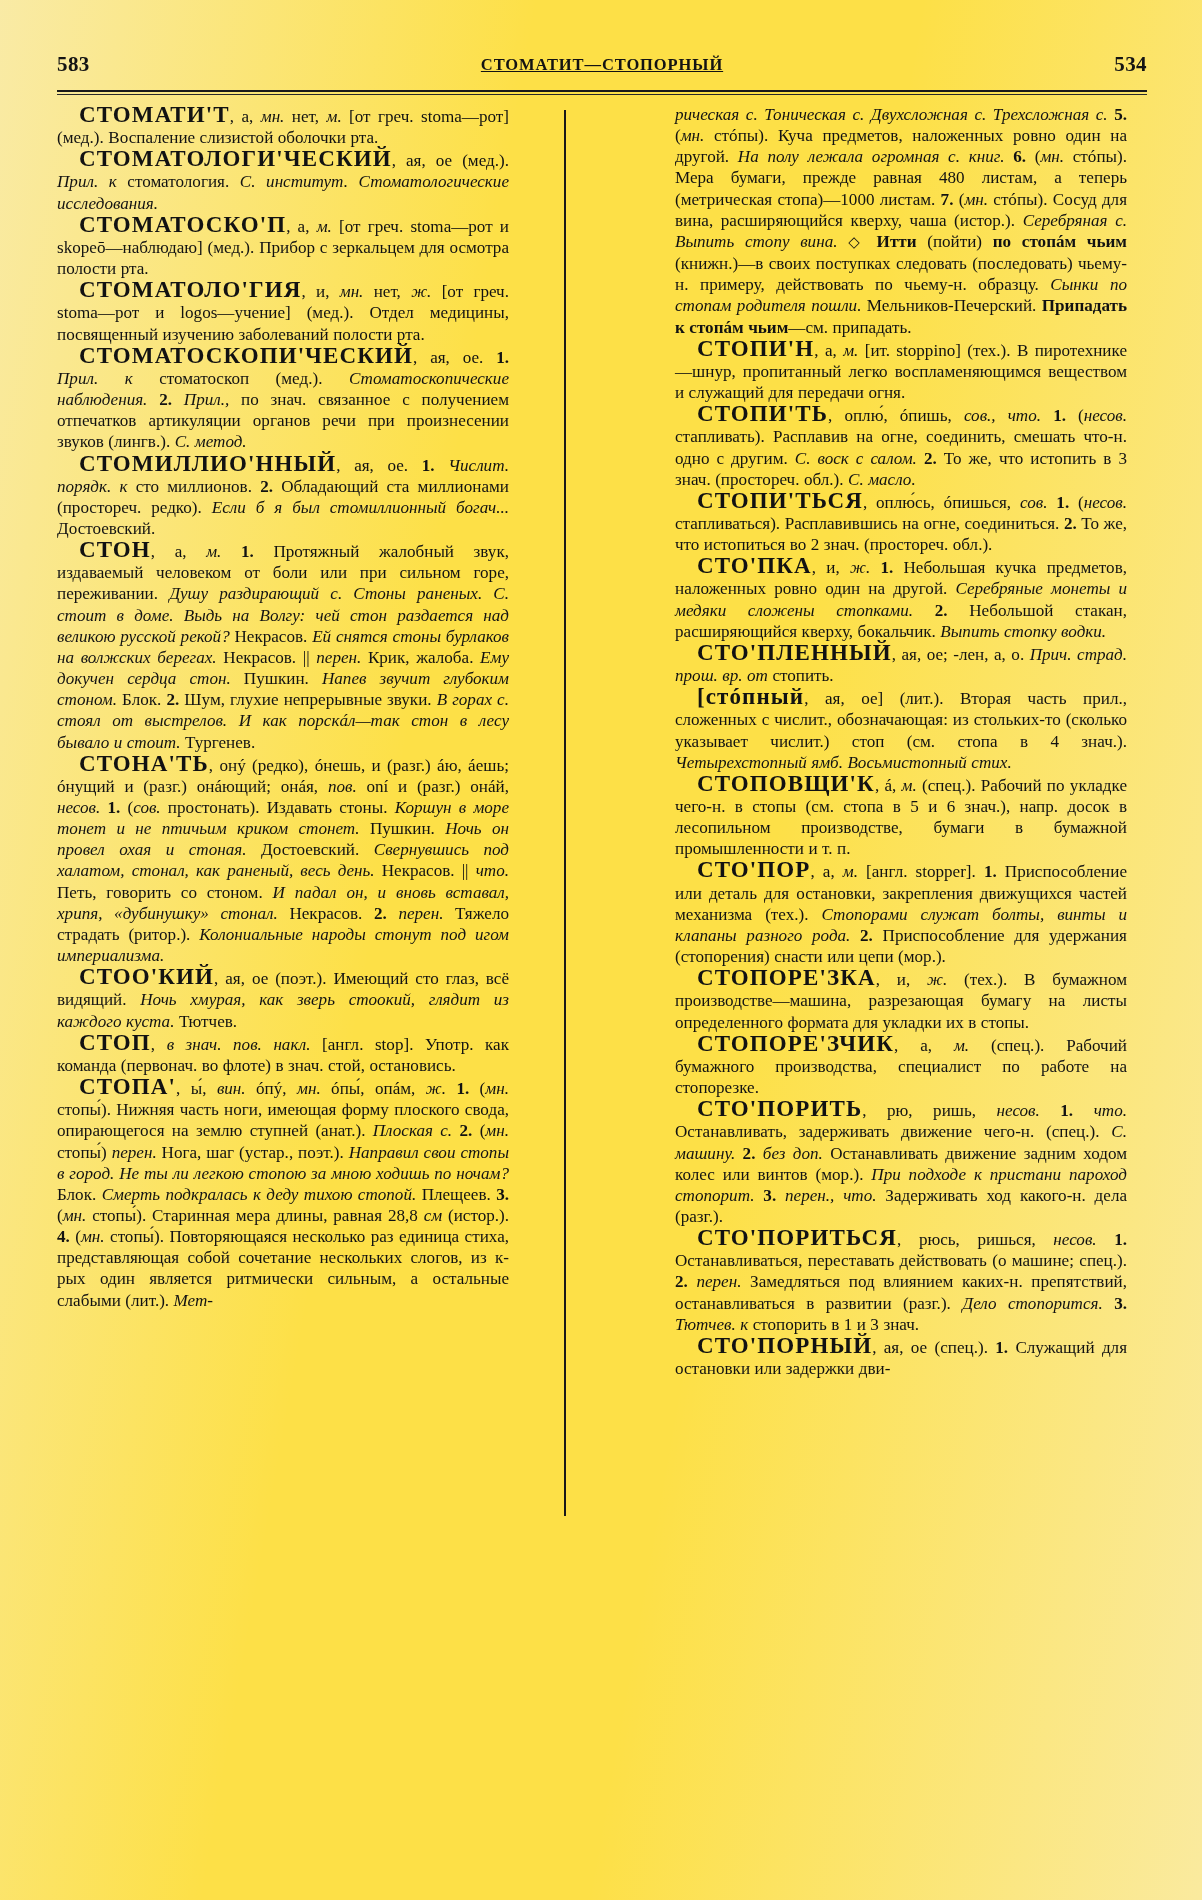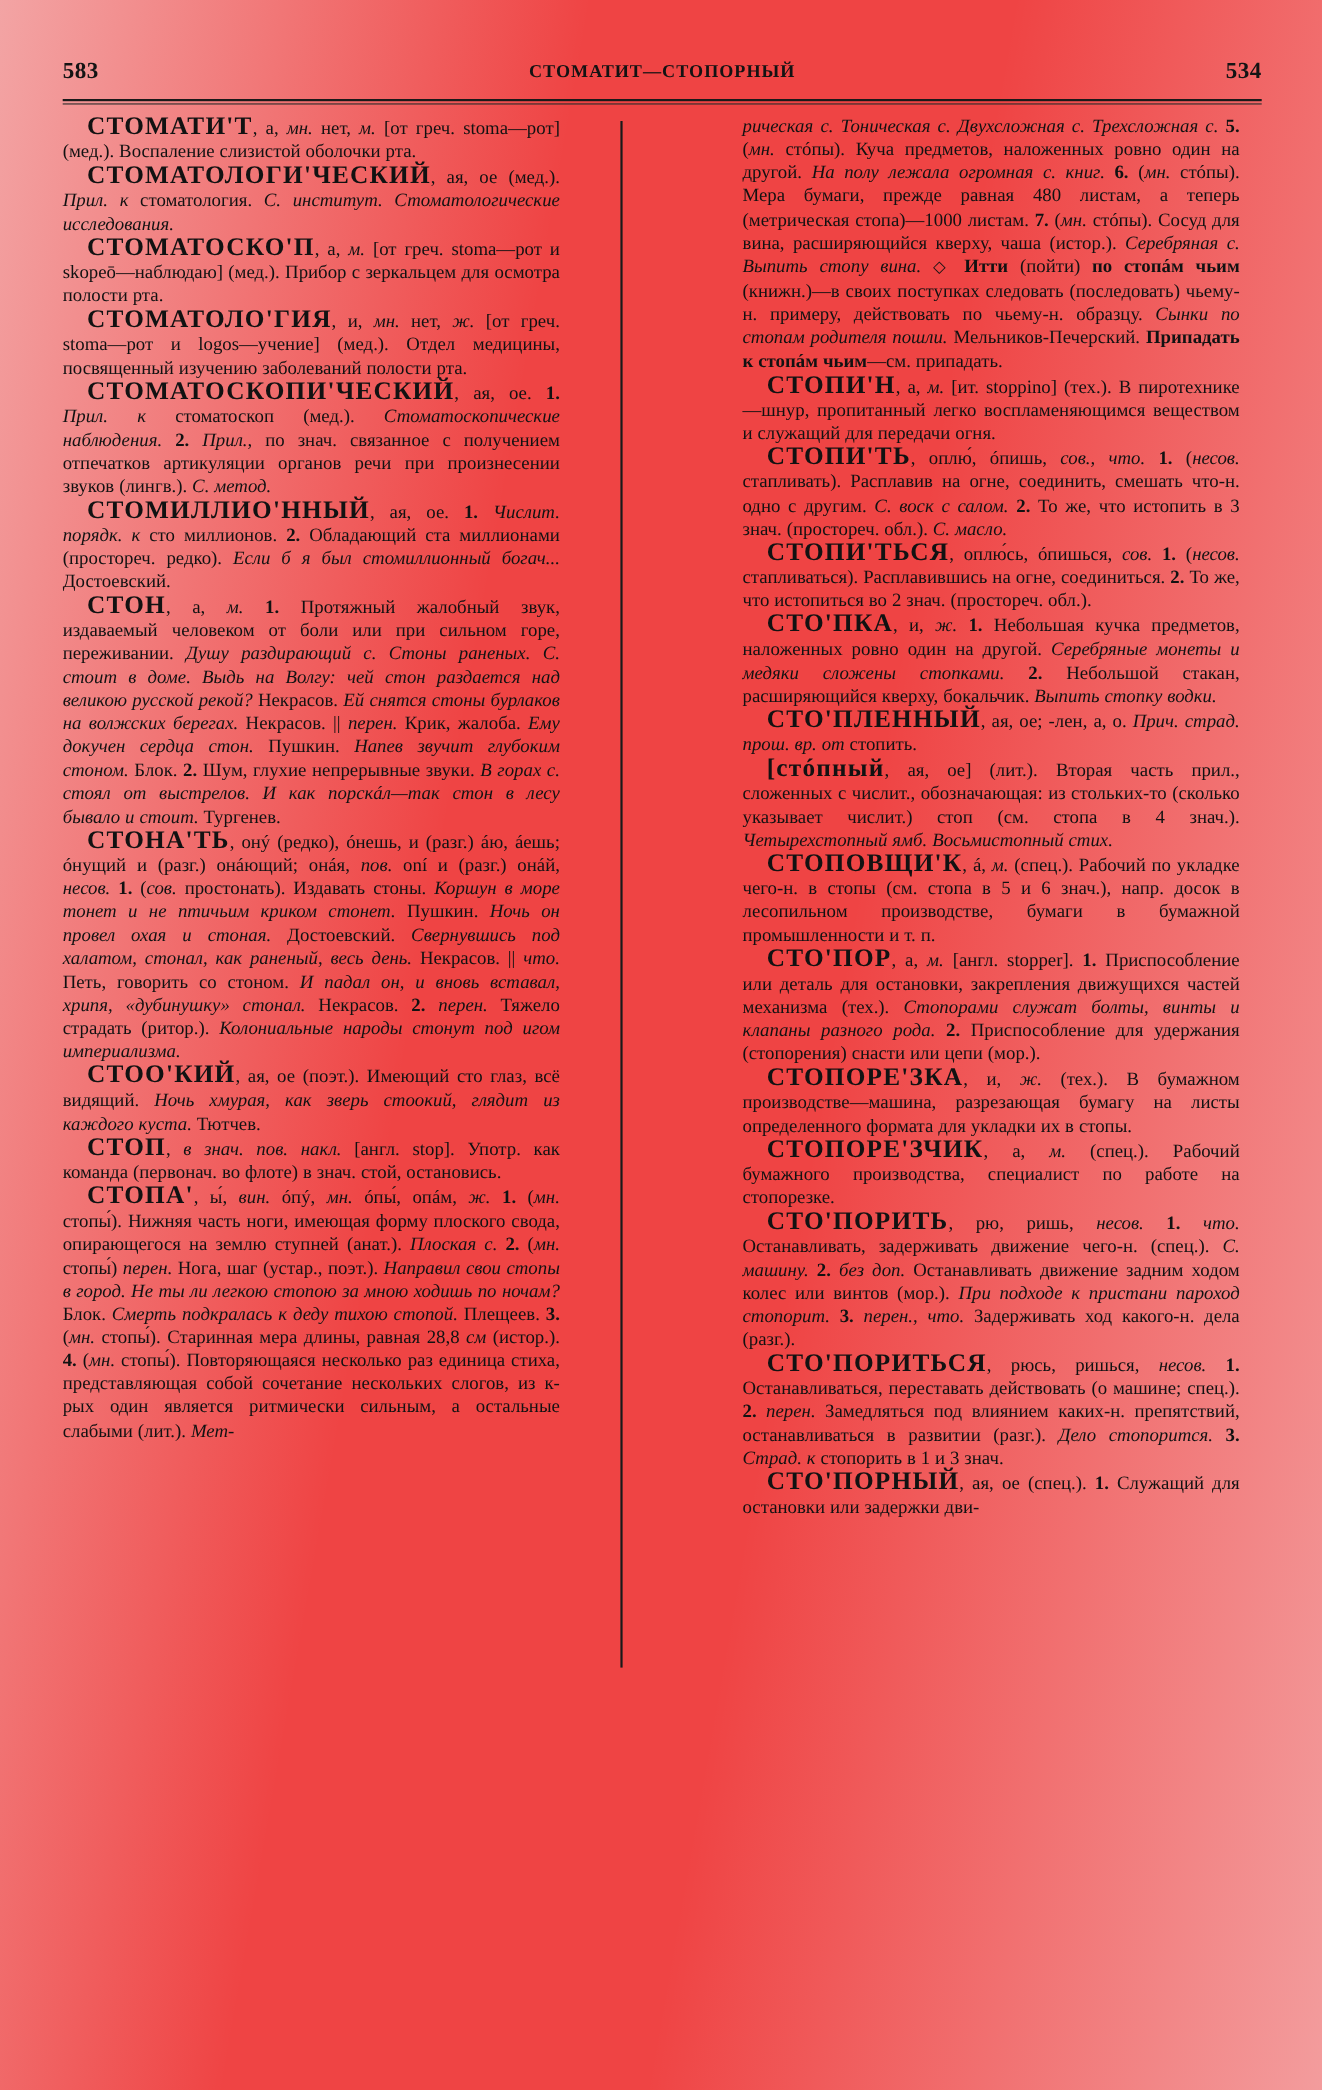--- a/index.html
+++ b/index.html
@@ -7,21 +7,21 @@
     padding: 0;
     background: #ffffff;
   }
   body {
     font-family: "Liberation Serif", "DejaVu Serif", serif;
   }
   .page {
     position: relative;
     width: 1202px;
     height: 1900px;
-    background: #ef4444;
+    background: #fde047;
     overflow: hidden;
     box-sizing: border-box;
   }
   
   .paper-tint {
     position: absolute;
     inset: 0;
     background:
       linear-gradient(100deg, rgba(246,243,243,0.55) 0%, rgba(255,255,255,0) 35%),
       linear-gradient(280deg, rgba(247,244,245,0.5) 0%, rgba(255,255,255,0) 40%);
@@ -50,20 +50,21 @@
   .head-title {
     position: absolute;
     left: 0;
     right: 0;
     top: 3px;
     text-align: center;
     font-weight: bold;
     font-size: 16.5px;
     letter-spacing: 0.9px;
     color: #131313;
+    text-decoration: underline;
   }
   .rule-double {
     position: absolute;
     left: 57px;
     top: 90px;
     width: 1090px;
     height: 6px;
   }
   .rule-double .r1 {
     position: absolute; left: 0; top: 0; width: 100%; height: 2.4px;
@@ -167,17 +168,17 @@
         <p class="entry"><b class="hw">СТОПИ'ТЬ</b>, оплю́, óпишь, <i>сов., что.</i> <b>1.</b> (<i>несов.</i> стапливать). Расплавив на огне, соединить, смешать что-н. одно с другим. <i>С. воск с салом.</i> <b>2.</b> То же, что истопить в 3 знач. (простореч. обл.). <i>С. масло.</i></p>
         <p class="entry"><b class="hw">СТОПИ'ТЬСЯ</b>, оплю́сь, óпишься, <i>сов.</i> <b>1.</b> (<i>несов.</i> стапливаться). Расплавившись на огне, соединиться. <b>2.</b> То же, что истопиться во 2 знач. (простореч. обл.).</p>
         <p class="entry"><b class="hw">СТО'ПКА</b>, и, <i>ж.</i> <b>1.</b> Небольшая кучка предметов, наложенных ровно один на другой. <i>Серебряные монеты и медяки сложены стопками.</i> <b>2.</b> Небольшой стакан, расширяющийся кверху, бокальчик. <i>Выпить стопку водки.</i></p>
         <p class="entry"><b class="hw">СТО'ПЛЕННЫЙ</b>, ая, ое; -лен, а, о. <i>Прич. страд. прош. вр. от</i> стопить.</p>
         <p class="entry"><b class="hw">[стóпный</b>, ая, ое] (лит.). Вторая часть прил., сложенных с числит., обозначающая: из стольких-то (сколько указывает числит.) стоп (см. стопа в 4 знач.). <i>Четырехстопный ямб. Восьмистопный стих.</i></p>
         <p class="entry"><b class="hw">СТОПОВЩИ'К</b>, á, <i>м.</i> (спец.). Рабочий по укладке чего-н. в стопы (см. стопа в 5 и 6 знач.), напр. досок в лесопильном производстве, бумаги в бумажной промышленности и т. п.</p>
         <p class="entry"><b class="hw">СТО'ПОР</b>, а, <i>м.</i> [англ. stopper]. <b>1.</b> Приспособление или деталь для остановки, закрепления движущихся частей механизма (тех.). <i>Стопорами служат болты, винты и клапаны разного рода.</i> <b>2.</b> Приспособление для удержания (стопорения) снасти или цепи (мор.).</p>
         <p class="entry"><b class="hw">СТОПОРЕ'ЗКА</b>, и, <i>ж.</i> (тех.). В бумажном производстве—машина, разрезающая бумагу на листы определенного формата для укладки их в стопы.</p>
         <p class="entry"><b class="hw">СТОПОРЕ'ЗЧИК</b>, а, <i>м.</i> (спец.). Рабочий бумажного производства, специалист по работе на стопорезке.</p>
         <p class="entry"><b class="hw">СТО'ПОРИТЬ</b>, рю, ришь, <i>несов.</i> <b>1.</b> <i>что.</i> Останавливать, задерживать движение чего-н. (спец.). <i>С. машину.</i> <b>2.</b> <i>без доп.</i> Останавливать движение задним ходом колес или винтов (мор.). <i>При подходе к пристани пароход стопорит.</i> <b>3.</b> <i>перен., что.</i> Задерживать ход какого-н. дела (разг.).</p>
-        <p class="entry"><b class="hw">СТО'ПОРИТЬСЯ</b>, рюсь, ришься, <i>несов.</i> <b>1.</b> Останавливаться, переставать действовать (о машине; спец.). <b>2.</b> <i>перен.</i> Замедляться под влиянием каких-н. препятствий, останавливаться в развитии (разг.). <i>Дело стопорится.</i> <b>3.</b> <i>Страд. к</i> стопорить в 1 и 3 знач.</p>
+        <p class="entry"><b class="hw">СТО'ПОРИТЬСЯ</b>, рюсь, ришься, <i>несов.</i> <b>1.</b> Останавливаться, переставать действовать (о машине; спец.). <b>2.</b> <i>перен.</i> Замедляться под влиянием каких-н. препятствий, останавливаться в развитии (разг.). <i>Дело стопорится.</i> <b>3.</b> <i>Тютчев. к</i> стопорить в 1 и 3 знач.</p>
         <p class="entry"><b class="hw">СТО'ПОРНЫЙ</b>, ая, ое (спец.). <b>1.</b> Служащий для остановки или задержки дви-</p>
       </div>
   </div>
 </div>
 
 </body></html>

